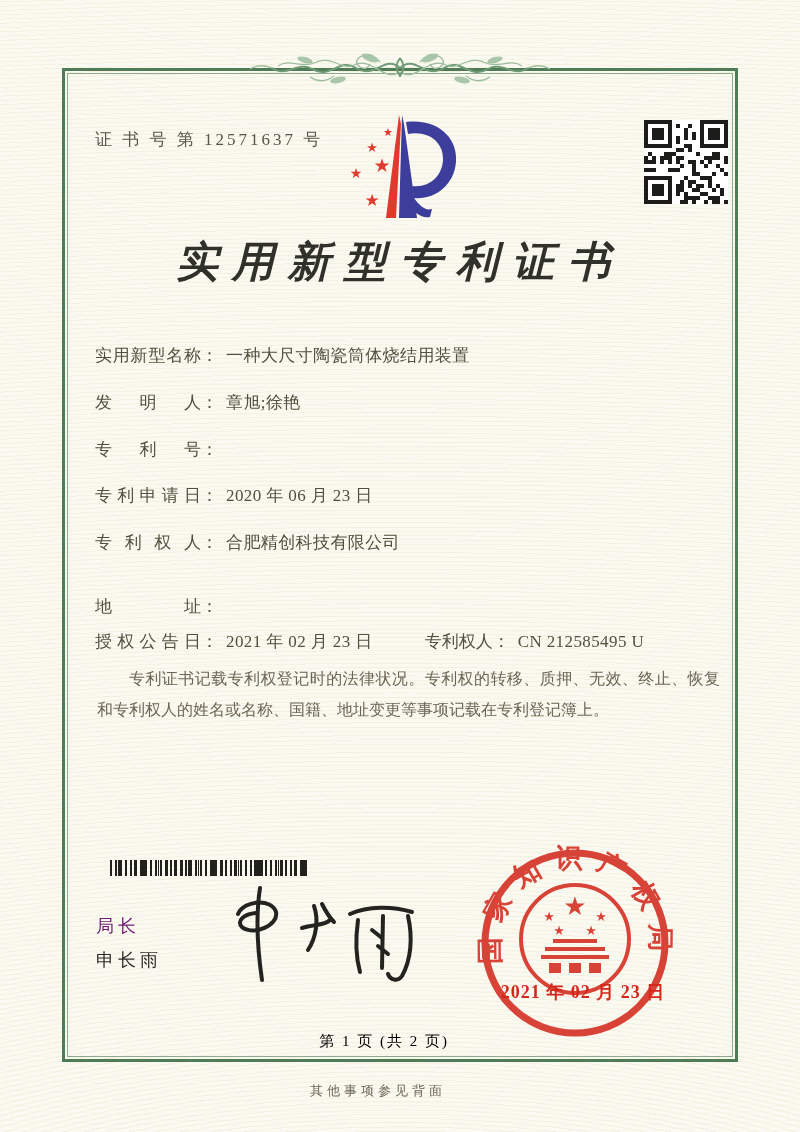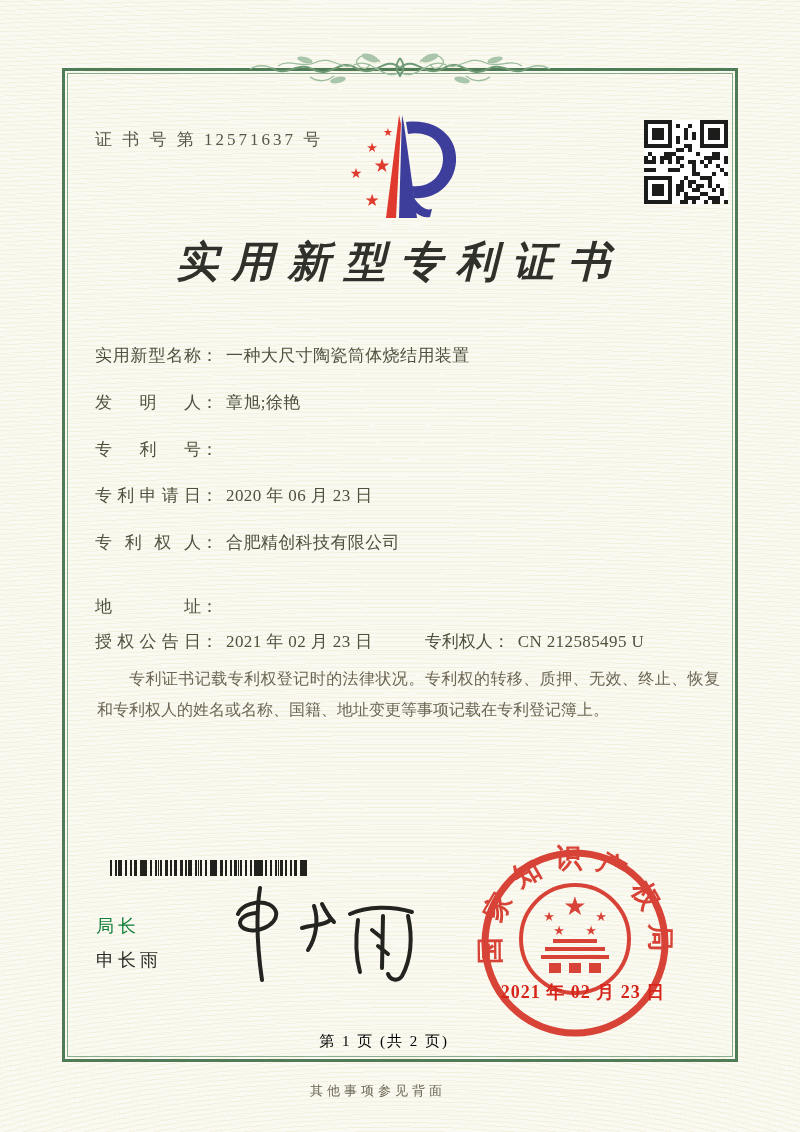--- a/index.html
+++ b/index.html
@@ -31,21 +31,21 @@
   .val{max-width:452px;letter-spacing:.4px;line-height:1.45;}
   .grant-gap{width:52px;}
   .paras{position:absolute;left:97px;right:80px;top:664px;font-size:16px;line-height:1.92;color:#6b6554;text-align:justify;}
   .paras p{margin:0;text-indent:2em;}
   .barcode{position:absolute;left:110px;top:860px;width:198px;height:16px;
     background:
       repeating-linear-gradient(90deg,#21211d 0 2px,rgba(0,0,0,0) 2px 5px),
       repeating-linear-gradient(90deg,#21211d 0 1px,rgba(0,0,0,0) 1px 8px),
       repeating-linear-gradient(90deg,rgba(0,0,0,0) 0 9px,#21211d 9px 12px,rgba(0,0,0,0) 12px 23px);
   }
-  .sig-title{position:absolute;left:96px;top:914px;font-size:18px;color:#15803d;font-family:"Liberation Sans",sans-serif;letter-spacing:4px;}
+  .sig-title{position:absolute;left:96px;top:914px;font-size:18px;color:#701a75;font-family:"Liberation Sans",sans-serif;letter-spacing:4px;}
   .sig-name{position:absolute;left:96px;top:948px;font-size:18px;color:#2d2d28;font-family:"Liberation Sans",sans-serif;letter-spacing:4px;}
   .signature{position:absolute;left:222px;top:880px;width:205px;height:105px;}
   .signature path{fill:none;stroke:#23231f;stroke-width:4;stroke-linecap:round;}
   .seal{position:absolute;left:475px;top:843px;width:200px;height:200px;opacity:.93;}
   .seal-date{position:absolute;left:488px;top:980px;width:190px;text-align:center;font-size:18px;font-weight:bold;
              color:#d6261c;letter-spacing:1px;z-index:5;}
   .page-no{position:absolute;left:392px;top:1032px;transform:translateX(-56%);font-size:15px;color:#000000;letter-spacing:2px;}
   .back-note{position:absolute;left:378px;top:1082px;transform:translateX(-50%);font-size:13px;
              color:#6b6554;letter-spacing:4px;white-space:nowrap;}
 </style>

